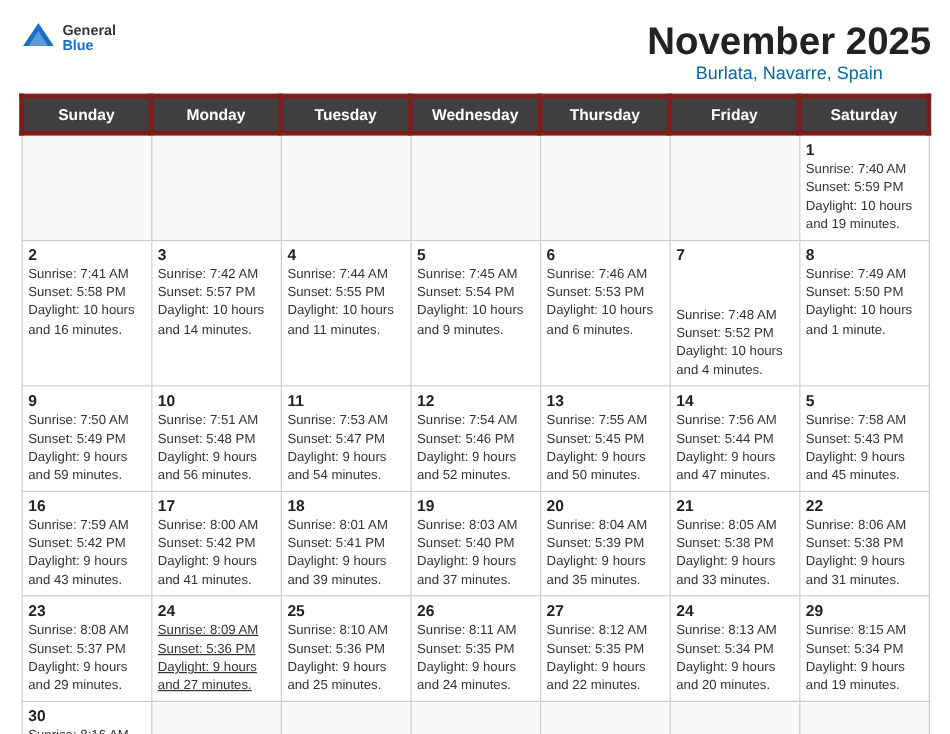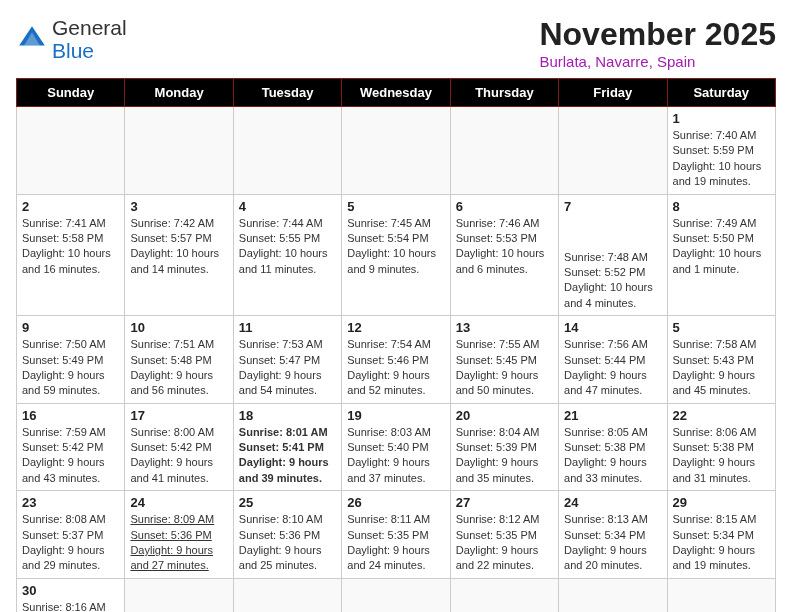--- a/index.html
+++ b/index.html
@@ -15,55 +15,55 @@
       justify-content: space-between;
       align-items: flex-start;
       margin-bottom: 8px;
     }
     .logo {
       display: flex;
       align-items: center;
       gap: 4px;
     }
     .logo-text {
-      font-size: 21px;
-      font-weight: normal;
+      font-size: 12px;
+      font-weight: bold;
       line-height: 1.1;
     }
     .logo-text .general { color: #333; }
     .logo-text .blue { color: #1a6fc4; }
     .logo-icon {
       width: 32px;
       height: 32px;
     }
     .title-block {
-      text-align: left;
+      text-align: center;
     }
     .month-title {
       font-size: 32px;
       font-weight: bold;
       color: #222;
     }
     .location {
       font-size: 15px;
-      color: #a21caf;
+      color: #0369a1;
     }
     .calendar {
       width: 100%;
       border-collapse: collapse;
       border: 1px solid #ccc;
     }
     .calendar th {
-      background: #000000;
+      background: #404040;
       color: #fff;
       font-size: 13px;
       font-weight: bold;
       padding: 6px 4px;
       text-align: center;
-      border: 1px solid #7f1d1d;
+      border: 4px solid #7f1d1d;
     }
     .calendar td {
       border: 1px solid #ccc;
       vertical-align: top;
       padding: 4px 5px;
       font-size: 10.5px;
       color: #222;
       width: calc(100% / 7);
       min-height: 80px;
     }
@@ -243,21 +243,21 @@
         </td>
         <td>
           <span class="day-number">17</span>
           <div class="day-info" style="white-space: pre-line;">Sunrise: 8:00 AM
 Sunset: 5:42 PM
 Daylight: 9 hours
 and 41 minutes.</div>
         </td>
         <td>
           <span class="day-number">18</span>
-          <div class="day-info" style="white-space: pre-line; font-weight: bold;">Sunrise: 8:01 AM
+          <div class="day-info" style="white-space: pre-line;">Sunrise: 8:01 AM
 Sunset: 5:41 PM
 Daylight: 9 hours
 and 39 minutes.</div>
         </td>
         <td>
           <span class="day-number">19</span>
           <div class="day-info" style="white-space: pre-line;">Sunrise: 8:03 AM
 Sunset: 5:40 PM
 Daylight: 9 hours
 and 37 minutes.</div>

